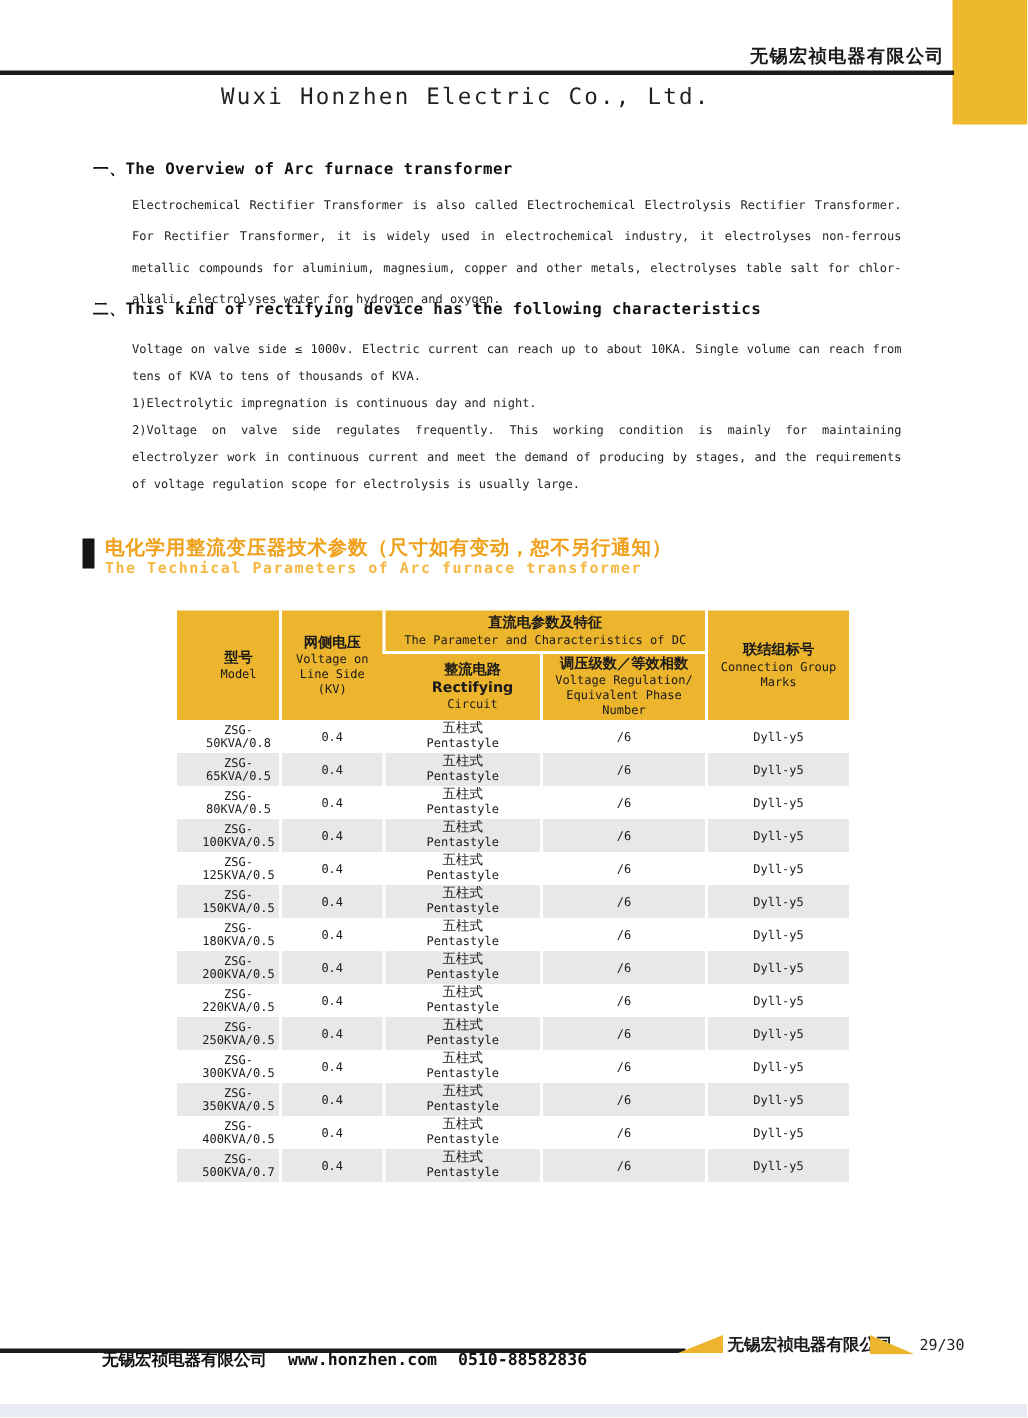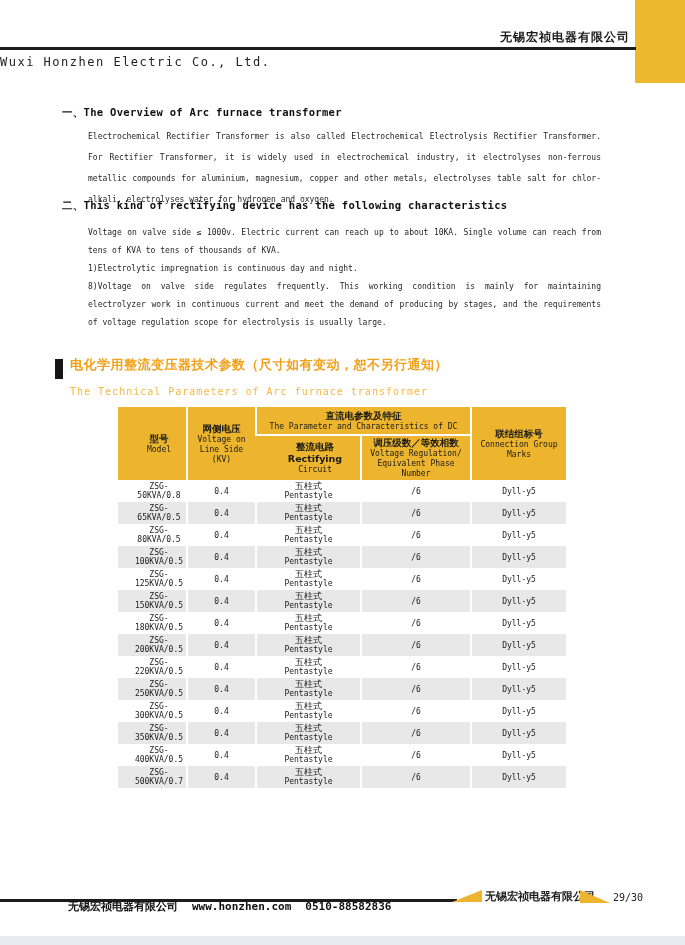--- a/index.html
+++ b/index.html
@@ -8,37 +8,37 @@
     position:relative; width:685px; height:945px; background:#ffffff; overflow:hidden;
     font-family:"DejaVu Sans Mono","Liberation Mono",monospace; color:#1a1a1a;
   }
   .cjk { font-family:"DejaVu Sans","Liberation Sans",sans-serif; }
 
   
   .corner-block { position:absolute; left:635px; top:0; width:50px; height:83px; background:#edb72e; }
   .header-cn { position:absolute; left:0; top:29px; width:630px; text-align:right;
                font-size:12px; font-weight:bold; letter-spacing:1px; }
   .header-rule { position:absolute; left:0; top:47px; width:636px; height:3px; background:#1c1c1c; }
-  .header-en { position:absolute; left:0; top:55px; width:621px; text-align:left;
-               font-size:12px; letter-spacing:1.5px; color:#222; }
+  .header-en { position:absolute; left:0; top:55px; width:621px; text-align:center;
+               font-size:15px; letter-spacing:1.5px; color:#222; }
 
   
   .sec-heading { position:absolute; left:62px; font-size:10.5px; font-weight:bold; color:#111; letter-spacing:0.3px; }
   .sec1-heading { top:106px; }
   .sec2-heading { top:199px; }
   .para { position:absolute; left:88px; width:513px; text-align:justify; font-size:8px; color:#1f1f1f; }
   .para1 { top:126px; line-height:21px; }
   .para2 { top:224px; line-height:18px; }
 
   
   .title-bullet { position:absolute; left:55px; top:359px; width:8px; height:20px; background:#151515; }
   .table-title-cn { position:absolute; left:70px; top:356px; font-size:13px; font-weight:bold;
                     color:#f0a11c; letter-spacing:0.5px; }
-  .table-title-en { position:absolute; left:70px; top:374px; font-size:10px; font-weight:normal;
-                    color:#f5b843; letter-spacing:1px;margin-top:12px; }
+  .table-title-en { position:absolute; left:70px; top:374px; font-size:10px; font-weight:bold;
+                    color:#f5b843; letter-spacing:1px; }
 
   
   table.params { position:absolute; left:118px; top:407px; width:448px; border-collapse:collapse;
                  table-layout:fixed; font-size:8px; text-align:center; }
   col.c1, col.c2 { width:69px; }
   col.c3 { width:105px; }
   col.c4 { width:110px; }
   col.c5 { width:95px; }
   thead th { background:#edb52d; font-weight:normal; vertical-align:middle; padding:1px 2px; }
   thead .h-cn { font-weight:bold; font-size:9.5px; line-height:12px; }
@@ -77,21 +77,21 @@
   <div class="header-rule"></div>
   <div class="header-en">Wuxi Honzhen Electric Co., Ltd.</div>
 
   <div class="sec-heading sec1-heading">一、The Overview of Arc furnace transformer</div>
   <div class="para para1">Electrochemical Rectifier Transformer is also called Electrochemical Electrolysis Rectifier Transformer. For Rectifier Transformer, it is widely used in electrochemical industry, it electrolyses non-ferrous metallic compounds for aluminium, magnesium, copper and other metals, electrolyses table salt for chlor-alkali, electrolyses water for hydrogen and oxygen.</div>
 
   <div class="sec-heading sec2-heading">二、This kind of rectifying device has the following characteristics</div>
   <div class="para para2">
     <div>Voltage on valve side ≤ 1000v. Electric current can reach up to about 10KA. Single volume can reach from tens of KVA to tens of thousands of KVA.</div>
     <div>1)Electrolytic impregnation is continuous day and night.</div>
-    <div>8)Voltage on valve side regulates frequently. This working condition is mainly for maintaining electrolyzer work in continuous current and meet the demand of producing by stages, and the requirements of voltage regulation scope for electrolysis is usually large.</div>
+    <div>2)Voltage on valve side regulates frequently. This working condition is mainly for maintaining electrolyzer work in continuous current and meet the demand of producing by stages, and the requirements of voltage regulation scope for electrolysis is usually large.</div>
   </div>
 
   <div class="title-bullet"></div>
   <div class="table-title-cn cjk">电化学用整流变压器技术参数（尺寸如有变动，恕不另行通知）</div>
   <div class="table-title-en">The Technical Parameters of Arc furnace transformer</div>
 
   <table class="params">
     <colgroup>
         <col class="c1">
         <col class="c2">

